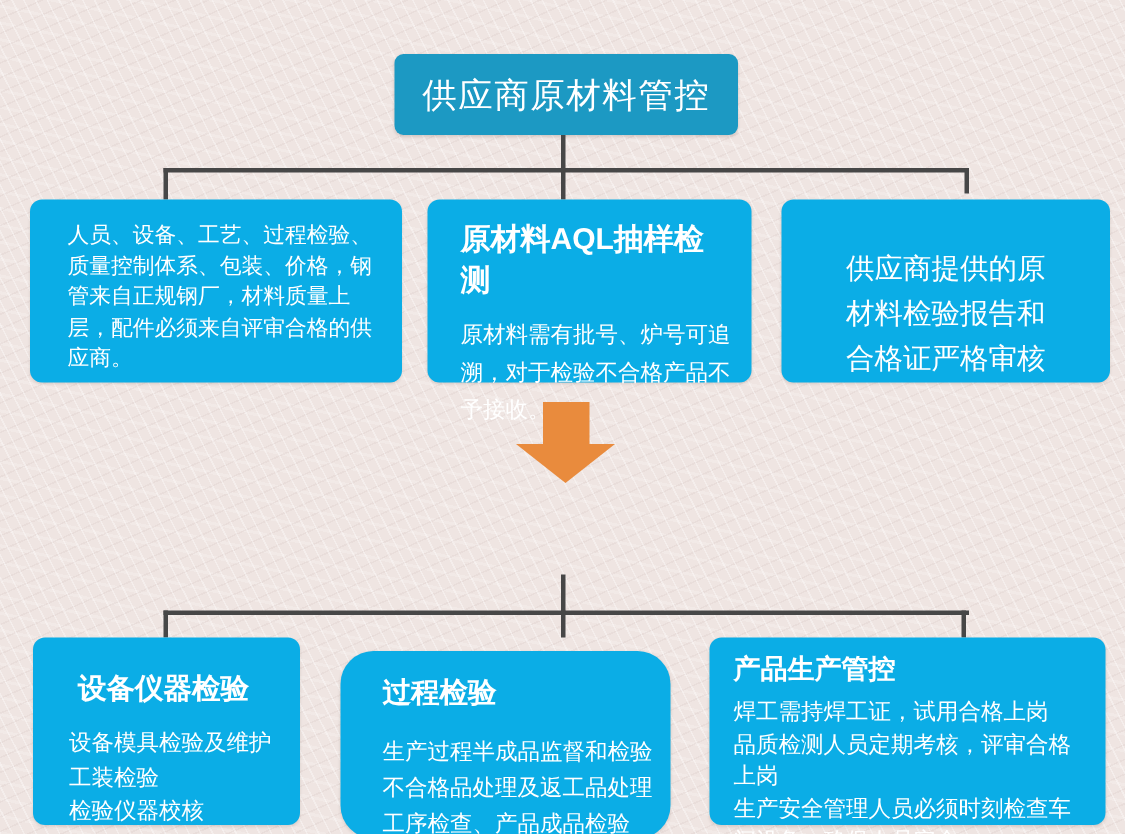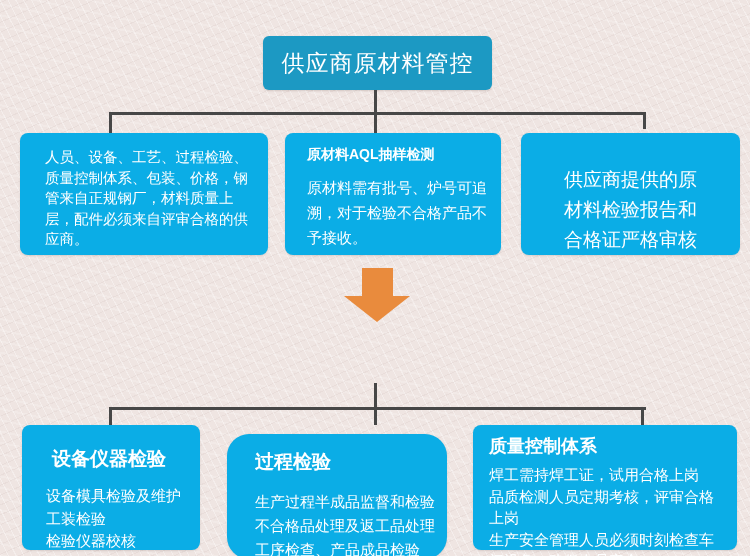--- a/index.html
+++ b/index.html
@@ -49,21 +49,21 @@
     border-right: 33px solid transparent;
     border-top: 26px solid #e98b3d;
   }
 
   
   #box-supplier-review { left: 20px; top: 133px; width: 248px; height: 122px; padding: 14px 14px 0 25px; }
   #box-supplier-review .box-title { font-size: 18px; margin-bottom: 9px; padding-left: 4px; }
   #box-supplier-review .box-body { font-size: 14.5px; line-height: 20.5px; }
 
   #box-aql { left: 285px; top: 133px; width: 216px; height: 122px; padding: 13px 14px 0 22px; }
-  #box-aql .box-title { font-size: 14px; margin-bottom: 11px; }
+  #box-aql .box-title { font-size: 20px; margin-bottom: 11px; }
   #box-aql .box-body { font-size: 15px; line-height: 25px; }
 
   #box-cert { left: 521px; top: 133px; width: 219px; height: 122px;
     display: flex; align-items: flex-end; justify-content: center; text-align: center; }
   #box-cert .box-body { font-size: 19px; line-height: 30px; }
 
   
   #top-header { left: 263px; top: 36px; width: 229px; height: 54px; }
   #mid-header { left: 263px; top: 330px; width: 229px; height: 53px; }
 
@@ -128,19 +128,19 @@
   </div>
 
   <div class="box content-box" id="box-process">
     <div class="box-title">过程检验</div>
     <div class="box-body">生产过程半成品监督和检验
 不合格品处理及返工品处理
 工序检查、产品成品检验</div>
   </div>
 
   <div class="box content-box" id="box-personnel">
-    <div class="box-title">质量控制体系</div>
+    <div class="box-title">产品生产管控</div>
     <div class="box-body">焊工需持焊工证，试用合格上岗
 品质检测人员定期考核，评审合格上岗
 生产安全管理人员必须时刻检查车间设备，确保人员安全</div>
   </div>
 
 </div>
 
 </body></html>

